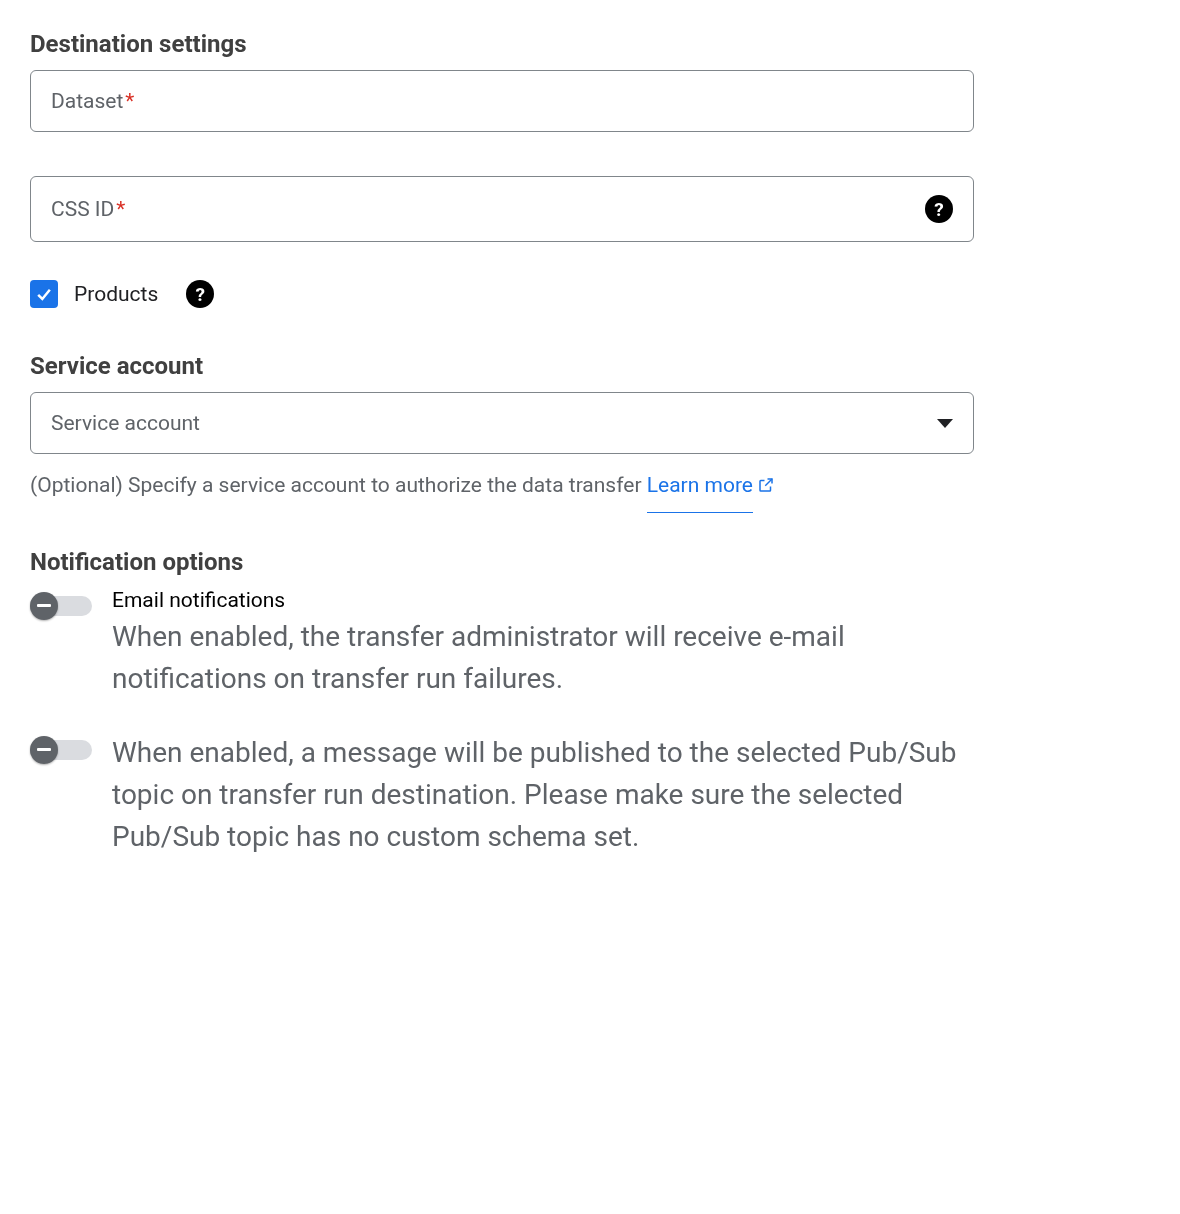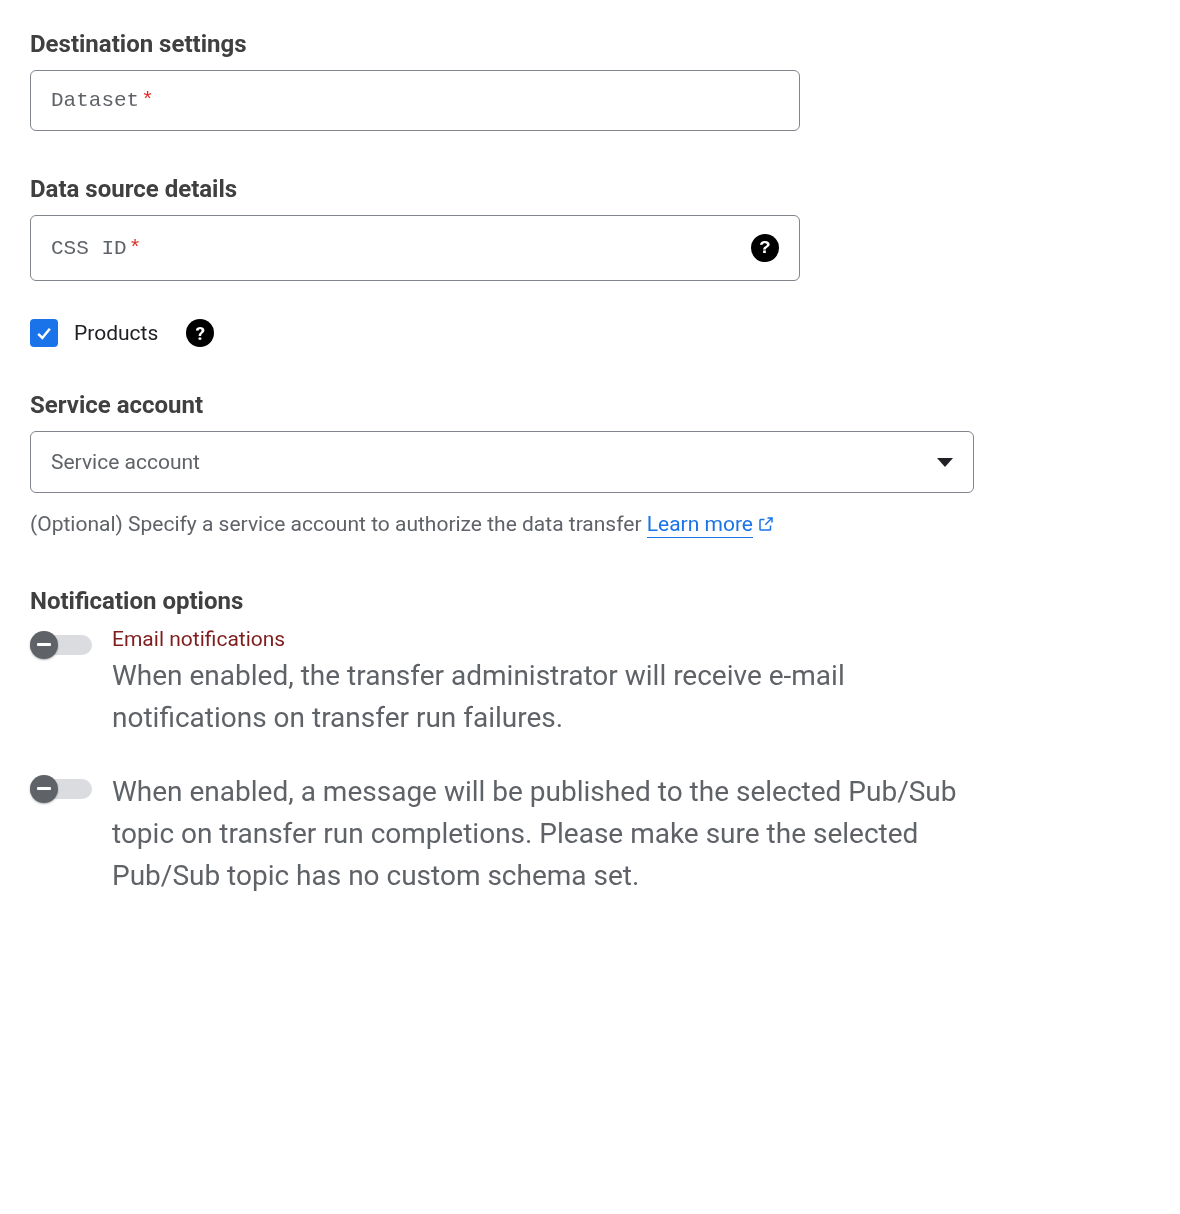--- a/index.html
+++ b/index.html
@@ -32,22 +32,21 @@
     }
     .form-field {
       position: relative;
       border: 1px solid #80868b;
       border-radius: 6px;
       padding: 18px 20px;
       margin-bottom: 0;
       display: flex;
       align-items: center;
       justify-content: space-between;
-      width: 770px;
-      font-family: Liberation Mono, monospace;
+      width: 944px;
     }
     .field-label {
       font-size: 21px;
       color: #5f6368;
       font-weight: 400;
     }
     .required-asterisk {
       color: #d93025;
       margin-left: 2px;
     }
@@ -118,21 +117,21 @@
     }
     .helper-text {
       font-size: 21px;
       color: #5f6368;
       line-height: 1.5;
     }
     .learn-more-link {
       color: #1a73e8;
       text-decoration: none;
       border-bottom: 1px solid #1a73e8;
-      padding-bottom: 1px;
+      padding-bottom: 15px;
     }
     .external-link-icon {
       display: inline-block;
       margin-left: 4px;
       color: #1a73e8;
       vertical-align: -2px;
     }
     .external-link-icon svg {
       width: 18px;
       height: 18px;
@@ -181,21 +180,21 @@
       width: 14px;
       height: 3px;
       background: #fff;
       border-radius: 1px;
     }
     .toggle-content {
       flex: 1;
     }
     .toggle-title {
       font-size: 21px;
-      color: #7f1d1d;
+      color: #000000;
       margin-bottom: 4px;
     }
     .toggle-description {
       font-size: 28px;
       color: #5f6368;
       line-height: 1.5;
       max-width: 870px;
     }
   </style>
 </head>
@@ -204,21 +203,20 @@
 <div class="section">
   <h2 class="section-title">Destination settings</h2>
   <div class="form-field">
     <span class="field-label">
       <span>Dataset</span><span class="required-asterisk">*</span>
     </span>
   </div>
 </div>
 
 <div class="section">
-  <h2 class="section-title">Data source details</h2>
   <div class="form-field">
     <span class="field-label">
       <span>CSS ID</span><span class="required-asterisk">*</span>
     </span>
     <span class="help-icon">?</span>
   </div>
   <div class="checkbox-row">
     <div class="checkbox">
       <svg viewBox="0 0 24 24">
           <polyline points="5 13 10 18 19 7"></polyline>
@@ -257,16 +255,16 @@
       <div class="toggle-description">When enabled, the transfer administrator will receive e-mail notifications on transfer run failures.</div>
     </div>
   </div>
 
   <div class="toggle-row">
     <div class="toggle">
       <div class="toggle-track"></div>
       <div class="toggle-thumb"></div>
     </div>
     <div class="toggle-content">
-      <div class="toggle-description">When enabled, a message will be published to the selected Pub/Sub topic on transfer run completions. Please make sure the selected Pub/Sub topic has no custom schema set.</div>
+      <div class="toggle-description">When enabled, a message will be published to the selected Pub/Sub topic on transfer run destination. Please make sure the selected Pub/Sub topic has no custom schema set.</div>
     </div>
   </div>
 </div>
 
 </body></html>

